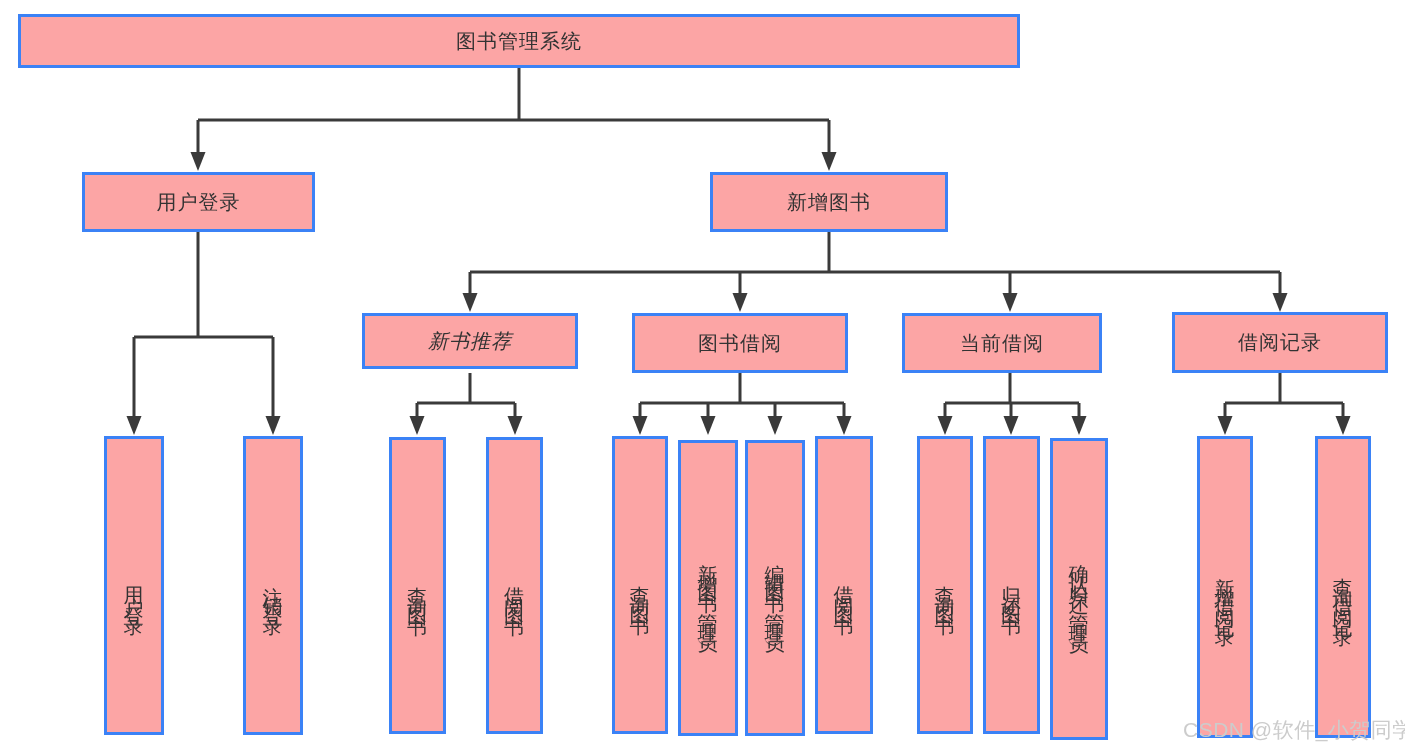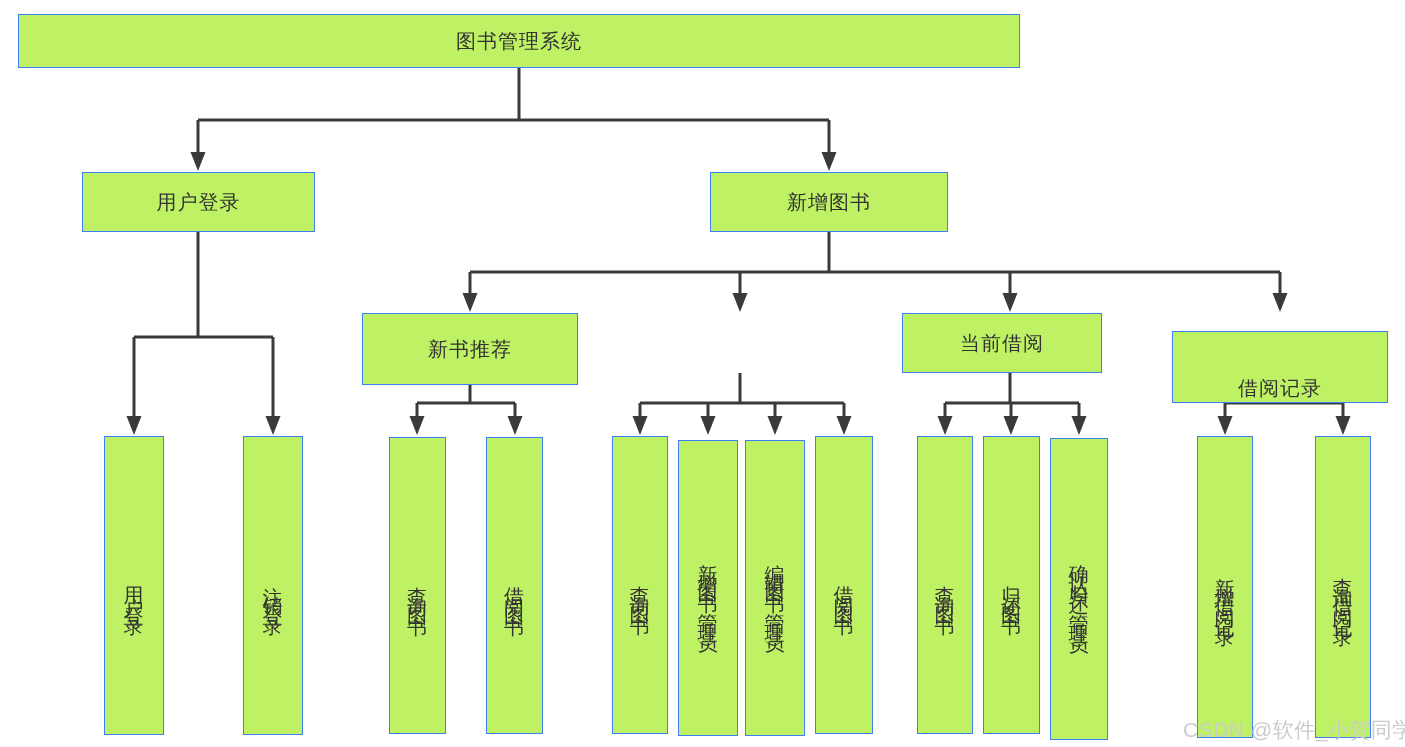--- a/index.html
+++ b/index.html
@@ -18,22 +18,22 @@
   .connectors {
     position: absolute;
     left: 0; top: 0;
     width: 1405px;
     height: 747px;
     z-index: 1;
   }
   .node {
     position: absolute;
     box-sizing: border-box;
-    border: 1px solid #3b82f6;
-    background: #bef264;
+    border: 3px solid #3b82f6;
+    background: #fca5a5;
     display: flex;
     align-items: center;
     justify-content: center;
     color: #333333;
     z-index: 2;
   }
   .hnode {
     font-size: 20px;
     letter-spacing: 1px;
   }
@@ -98,27 +98,30 @@
     <span>图书管理系统</span>
   </div>
 
   <div class="node hnode" style="left:82px; top:172px; width:233px; height:60px;">
     <span>用户登录</span>
   </div>
   <div class="node hnode" style="left:710px; top:172px; width:238px; height:60px;">
     <span>新增图书</span>
   </div>
 
-  <div class="node hnode" style="left:362px; top:313px; width:216px; height:72px;">
+  <div class="node hnode" style="left:362px; top:313px; width:216px; height:56px;font-style:italic;">
     <span>新书推荐</span>
+  </div>
+  <div class="node hnode" style="left:632px; top:313px; width:216px; height:60px;">
+    <span>图书借阅</span>
   </div>
   <div class="node hnode" style="left:902px; top:313px; width:200px; height:60px;">
     <span>当前借阅</span>
   </div>
-  <div class="node hnode" style="left:1172px; top:331px; width:216px; height:72px;align-items:flex-end;">
+  <div class="node hnode" style="left:1172px; top:312px; width:216px; height:61px;">
     <span>借阅记录</span>
   </div>
 
   <div class="node vnode" style="left:104px; top:436px; width:60px; height:299px;">
     <span>用户登录</span>
   </div>
   <div class="node vnode" style="left:243px; top:436px; width:60px; height:299px;">
     <span>注销登录</span>
   </div>
 

